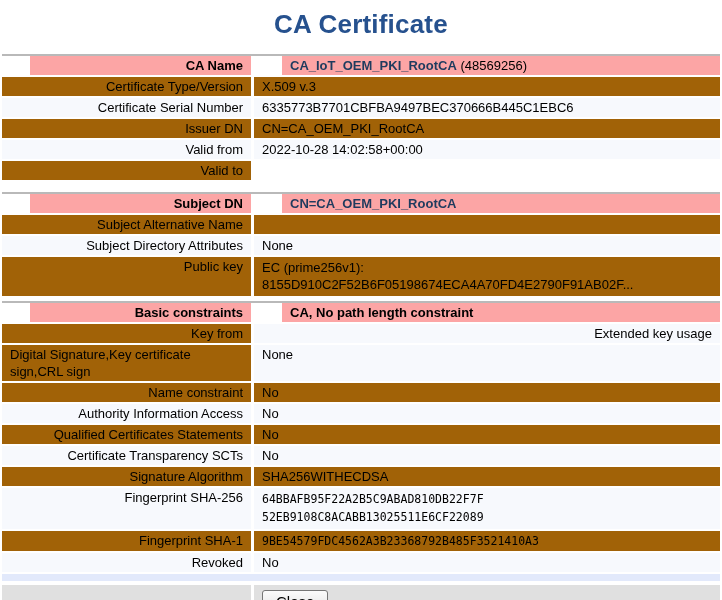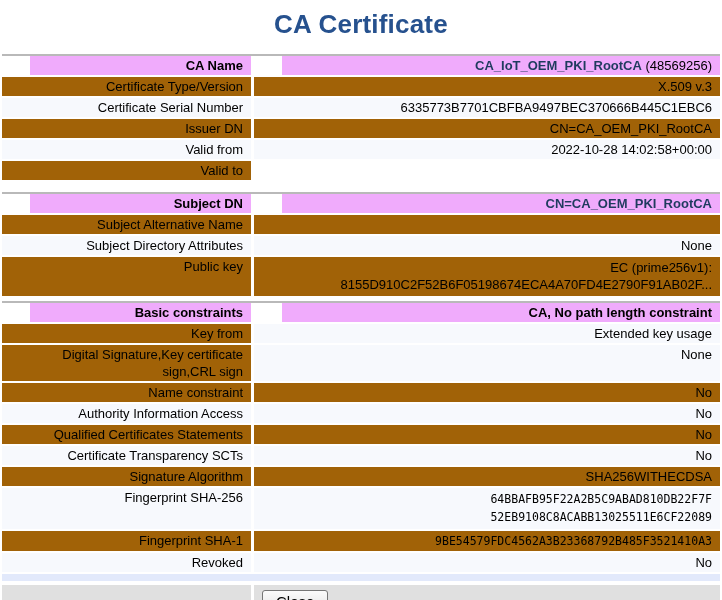--- a/index.html
+++ b/index.html
@@ -31,23 +31,23 @@
   #sections .section:nth-child(2) { margin-top: 12px; }
   #sections .section:nth-child(3) { margin-top: 5px; }
 
   .cell {
     padding: 1px 8px;
     font-size: 13px;
     line-height: 17px;
     color: #000000;
   }
   .label-cell { text-align: right; }
-  .value-cell { text-align: right; }
+  .value-cell { text-align: left; }
 
-  .header-cell { background: #f0abfc; margin-left: 28px; }
+  .header-cell { background: #fca5a5; margin-left: 28px; }
   .header-cell.label-cell { font-weight: bold; }
   .header-cell .hv-main { font-weight: bold; }
   .hv-navy .hv-main { color: #1F3B5E; }
   .hv-black .hv-main { color: #000000; }
   .hv-suffix { font-weight: normal; color: #000000; }
 
   .row-blue  { background: #a16207; }
   .row-white { background: #F7F9FD; }
 
   .mono .line, .mono.single {

